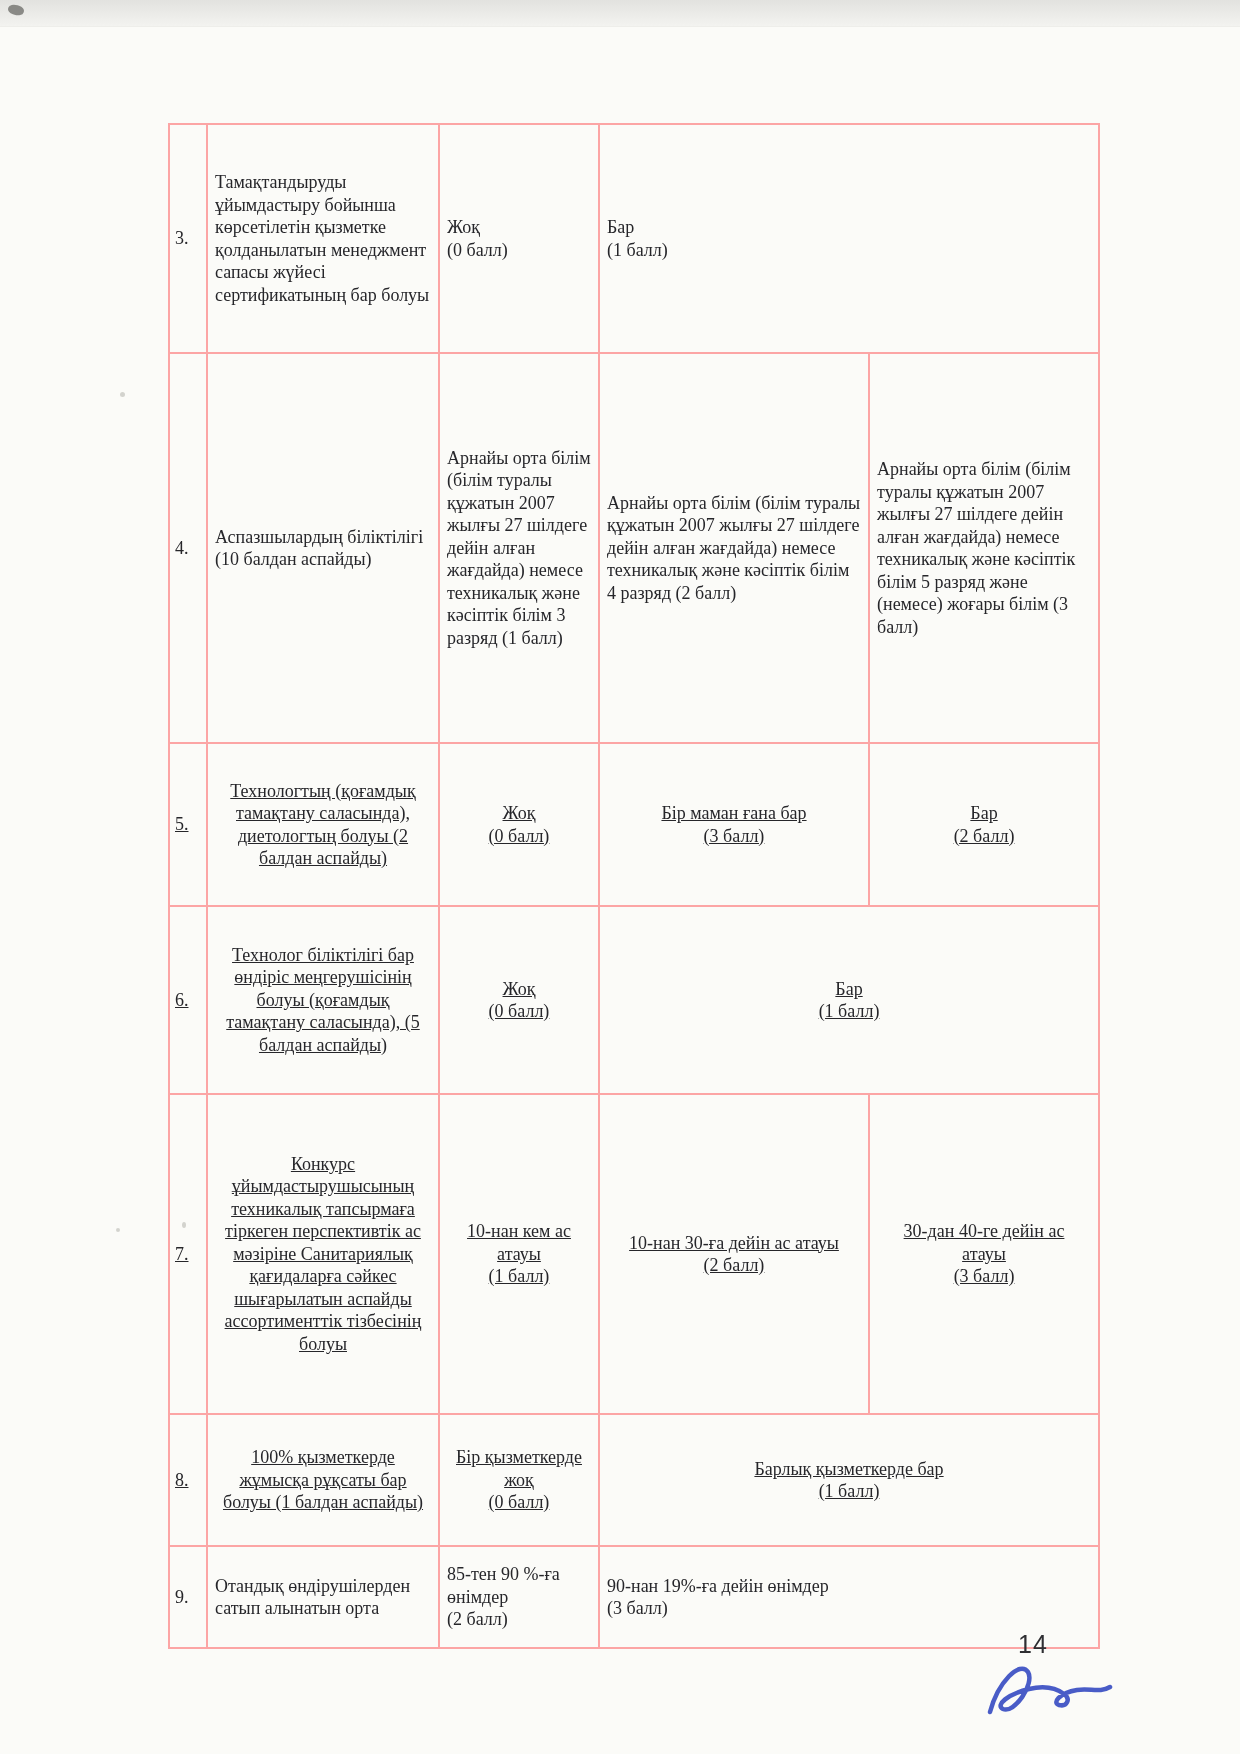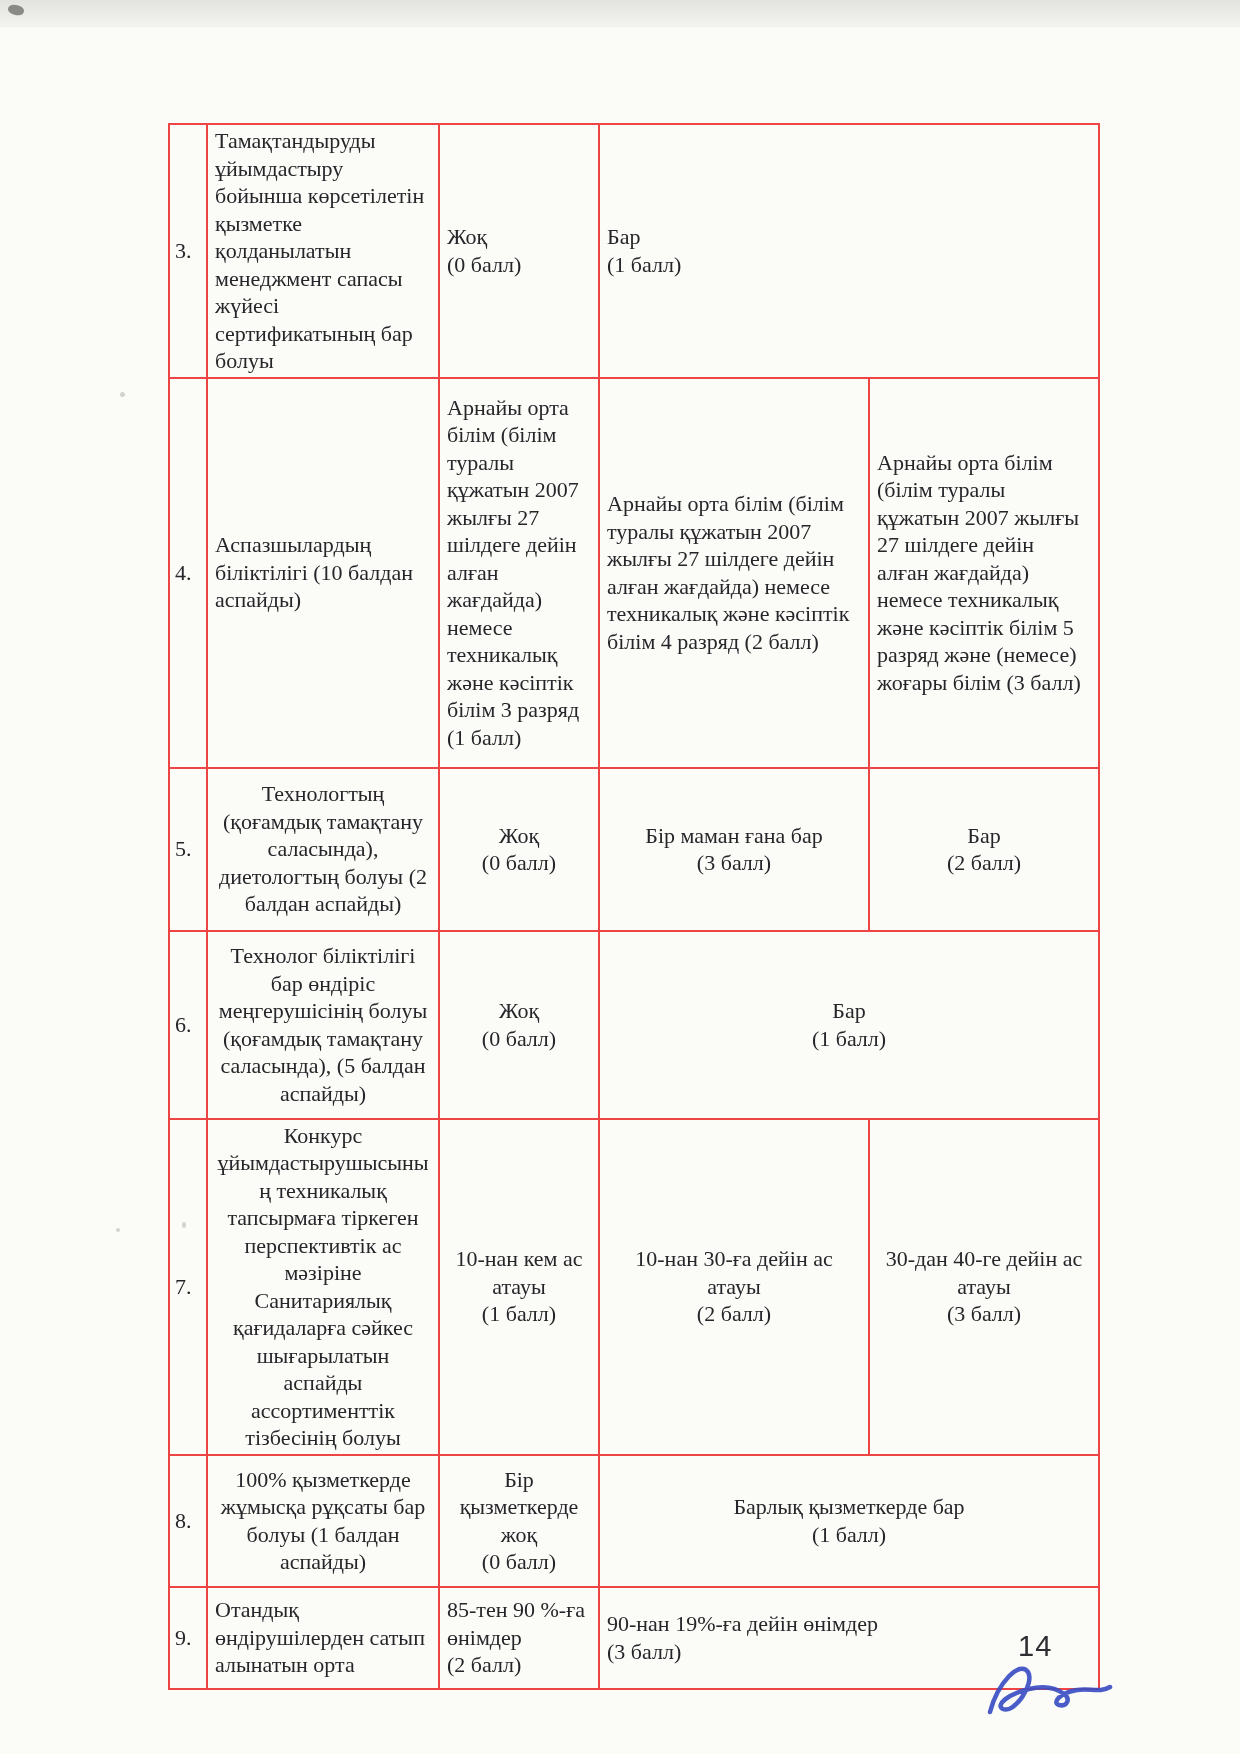--- a/index.html
+++ b/index.html
@@ -19,35 +19,35 @@
     position:absolute;left:8px;top:5px;width:16px;height:10px;
     background:#6a6a66;border-radius:50% 40% 50% 40%;
     transform:rotate(18deg);opacity:.75;
   }
   .scan-speck{position:absolute;background:#b9b9b2;border-radius:50%;opacity:.6;}
   table.doc{
     position:absolute;left:168px;top:123px;width:930px;
     border-collapse:collapse;table-layout:fixed;
   }
   table.doc td{
-    border:2px solid #ef4444;
+    border:2px solid #fca5a5;
     vertical-align:middle;
     padding:2px 7px;
-    font-size:22px;
+    font-size:18px;
     line-height:1.25;
     white-space:pre-line;
     word-wrap:break-word;
   }
   tr.row-left td{text-align:left;}
-  tr.row-center td{text-align:center;}
+  tr.row-center td{text-align:center;text-decoration:underline;}
   table.doc td.numcell{text-align:left;padding-left:5px;}
   .page-number{
     position:absolute;left:1018px;top:1630px;
     font-family:"Liberation Sans", sans-serif;
-    font-size:29px;color:#2e2e32;letter-spacing:1px;
+    font-size:25px;color:#2e2e32;letter-spacing:1px;
   }
   .signature{position:absolute;left:982px;top:1648px;width:138px;height:84px;}
 </style>
 </head>
 <body>
 
 <div class="scan-top-band"></div>
 <div class="scan-mark"></div>
 <div class="scan-speck" style="left:120px;top:392px;width:5px;height:5px;"></div>
 <div class="scan-speck" style="left:116px;top:1228px;width:4px;height:4px;"></div>

